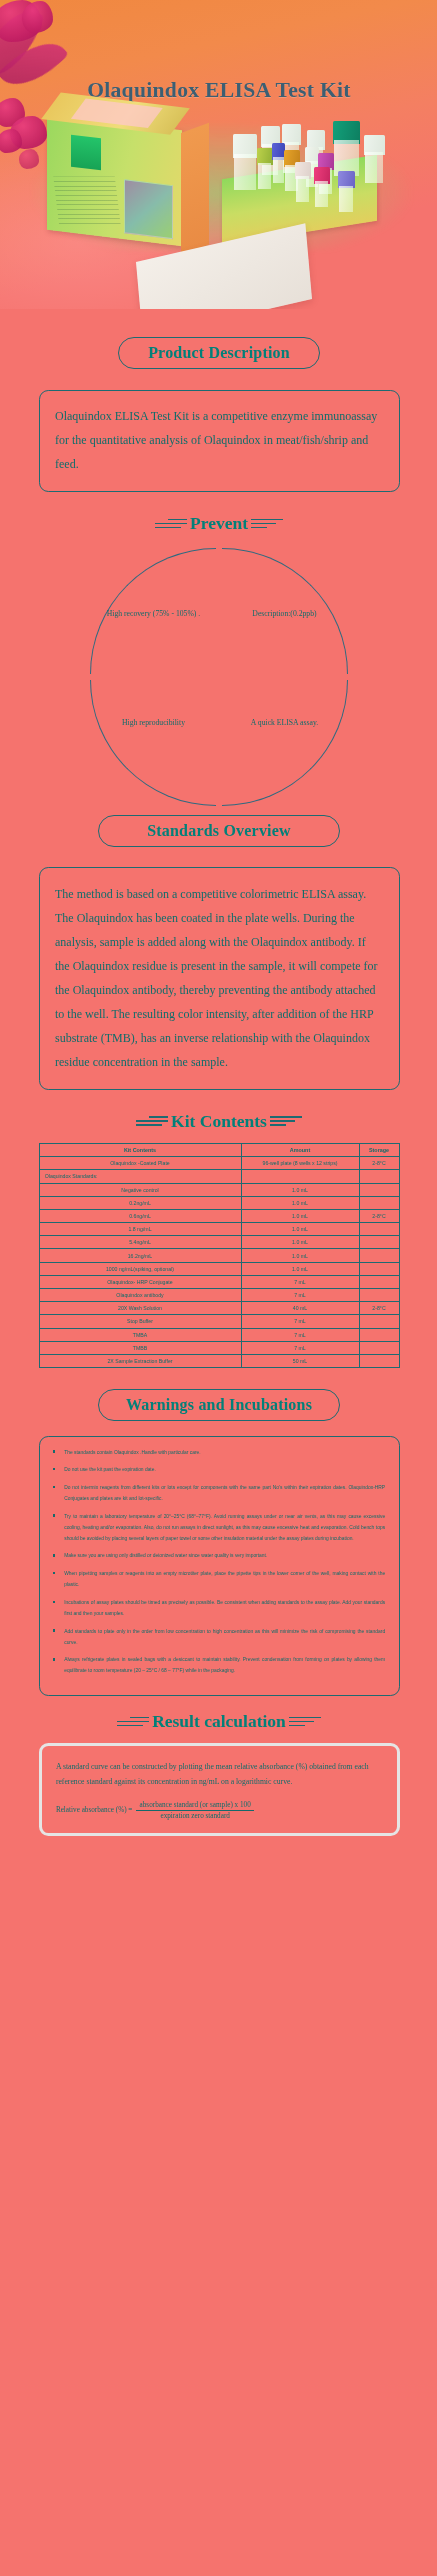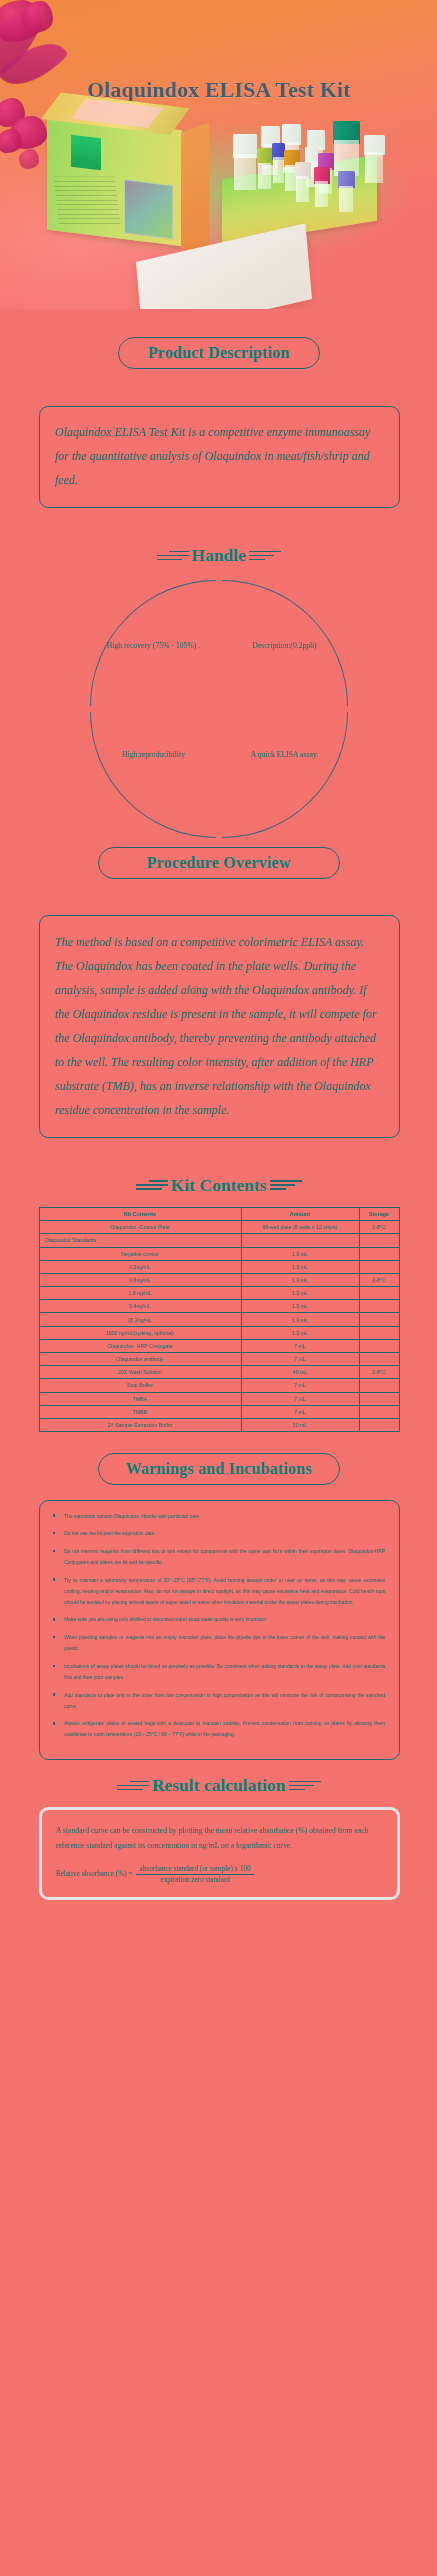--- a/index.html
+++ b/index.html
@@ -138,26 +138,25 @@
   .line-title .rules { display: flex; flex-direction: column; gap: 2.6px; width: 32px; }
   .line-title .rules i { display: block; height: 1.5px; background: #1d6a72; }
   .line-title .rules.left  i:nth-child(1){ width: 60%; margin-left: 40%; }
   .line-title .rules.left  i:nth-child(2){ width: 100%; }
   .line-title .rules.left  i:nth-child(3){ width: 80%; }
   .line-title .rules.right i:nth-child(1){ width: 100%; }
   .line-title .rules.right i:nth-child(2){ width: 78%; }
   .line-title .rules.right i:nth-child(3){ width: 50%; }
 
   .textbox {
-    margin: 16px auto;
+    margin: 0 auto;
     width: 361px;
     border: 1px solid #1d6a72;
     border-radius: 9.3px;
     padding: 13.4px 15.5px 15.5px 15.5px;
-    font-style: italic;
   }
   .textbox p {
     margin: 0;
     font-size: 12px;
     line-height: 2.0;
     color: #0f6d6b;
   }
 
   
   .feature-wrap { position: relative; width: 438px; height: 264px; padding-left: 12px; }
@@ -354,21 +353,21 @@
   </div>
 
   <div class="section">
     <div class="sp40"></div>
     <div class="line-title">
       <span class="rules left">
           <i></i>
           <i></i>
           <i></i>
         </span>
-      <span>Handle</span>
+      <span>Prevent</span>
       <span class="rules right">
           <i></i>
           <i></i>
           <i></i>
         </span>
     </div>
     <div class="sp22"></div>
     <div class="feature-wrap">
       <div class="circle">
         <div class="quad tl">
@@ -382,21 +381,21 @@
         </div>
         <div class="quad bl">
           <span class="q-in">High reproducibility</span>
         </div>
       </div>
     </div>
   </div>
 
   <div class="section">
     <div class="sp10"></div>
-    <div class="pill-title wide">Procedure Overview</div>
+    <div class="pill-title wide">Standards Overview</div>
     <div class="sp40"></div>
     <div class="textbox">
       <p>The method is based on a competitive colorimetric ELISA assay. The Olaquindox has been coated in the plate wells. During the analysis, sample is added along with the Olaquindox antibody. If the Olaquindox residue is present in the sample, it will compete for the Olaquindox antibody, thereby preventing the antibody attached to the well. The resulting color intensity, after addition of the HRP substrate (TMB), has an inverse relationship with the Olaquindox residue concentration in the sample.</p>
     </div>
   </div>
 
   <div class="section">
     <div class="sp40"></div>
     <div class="line-title">
       <span class="rules left">

